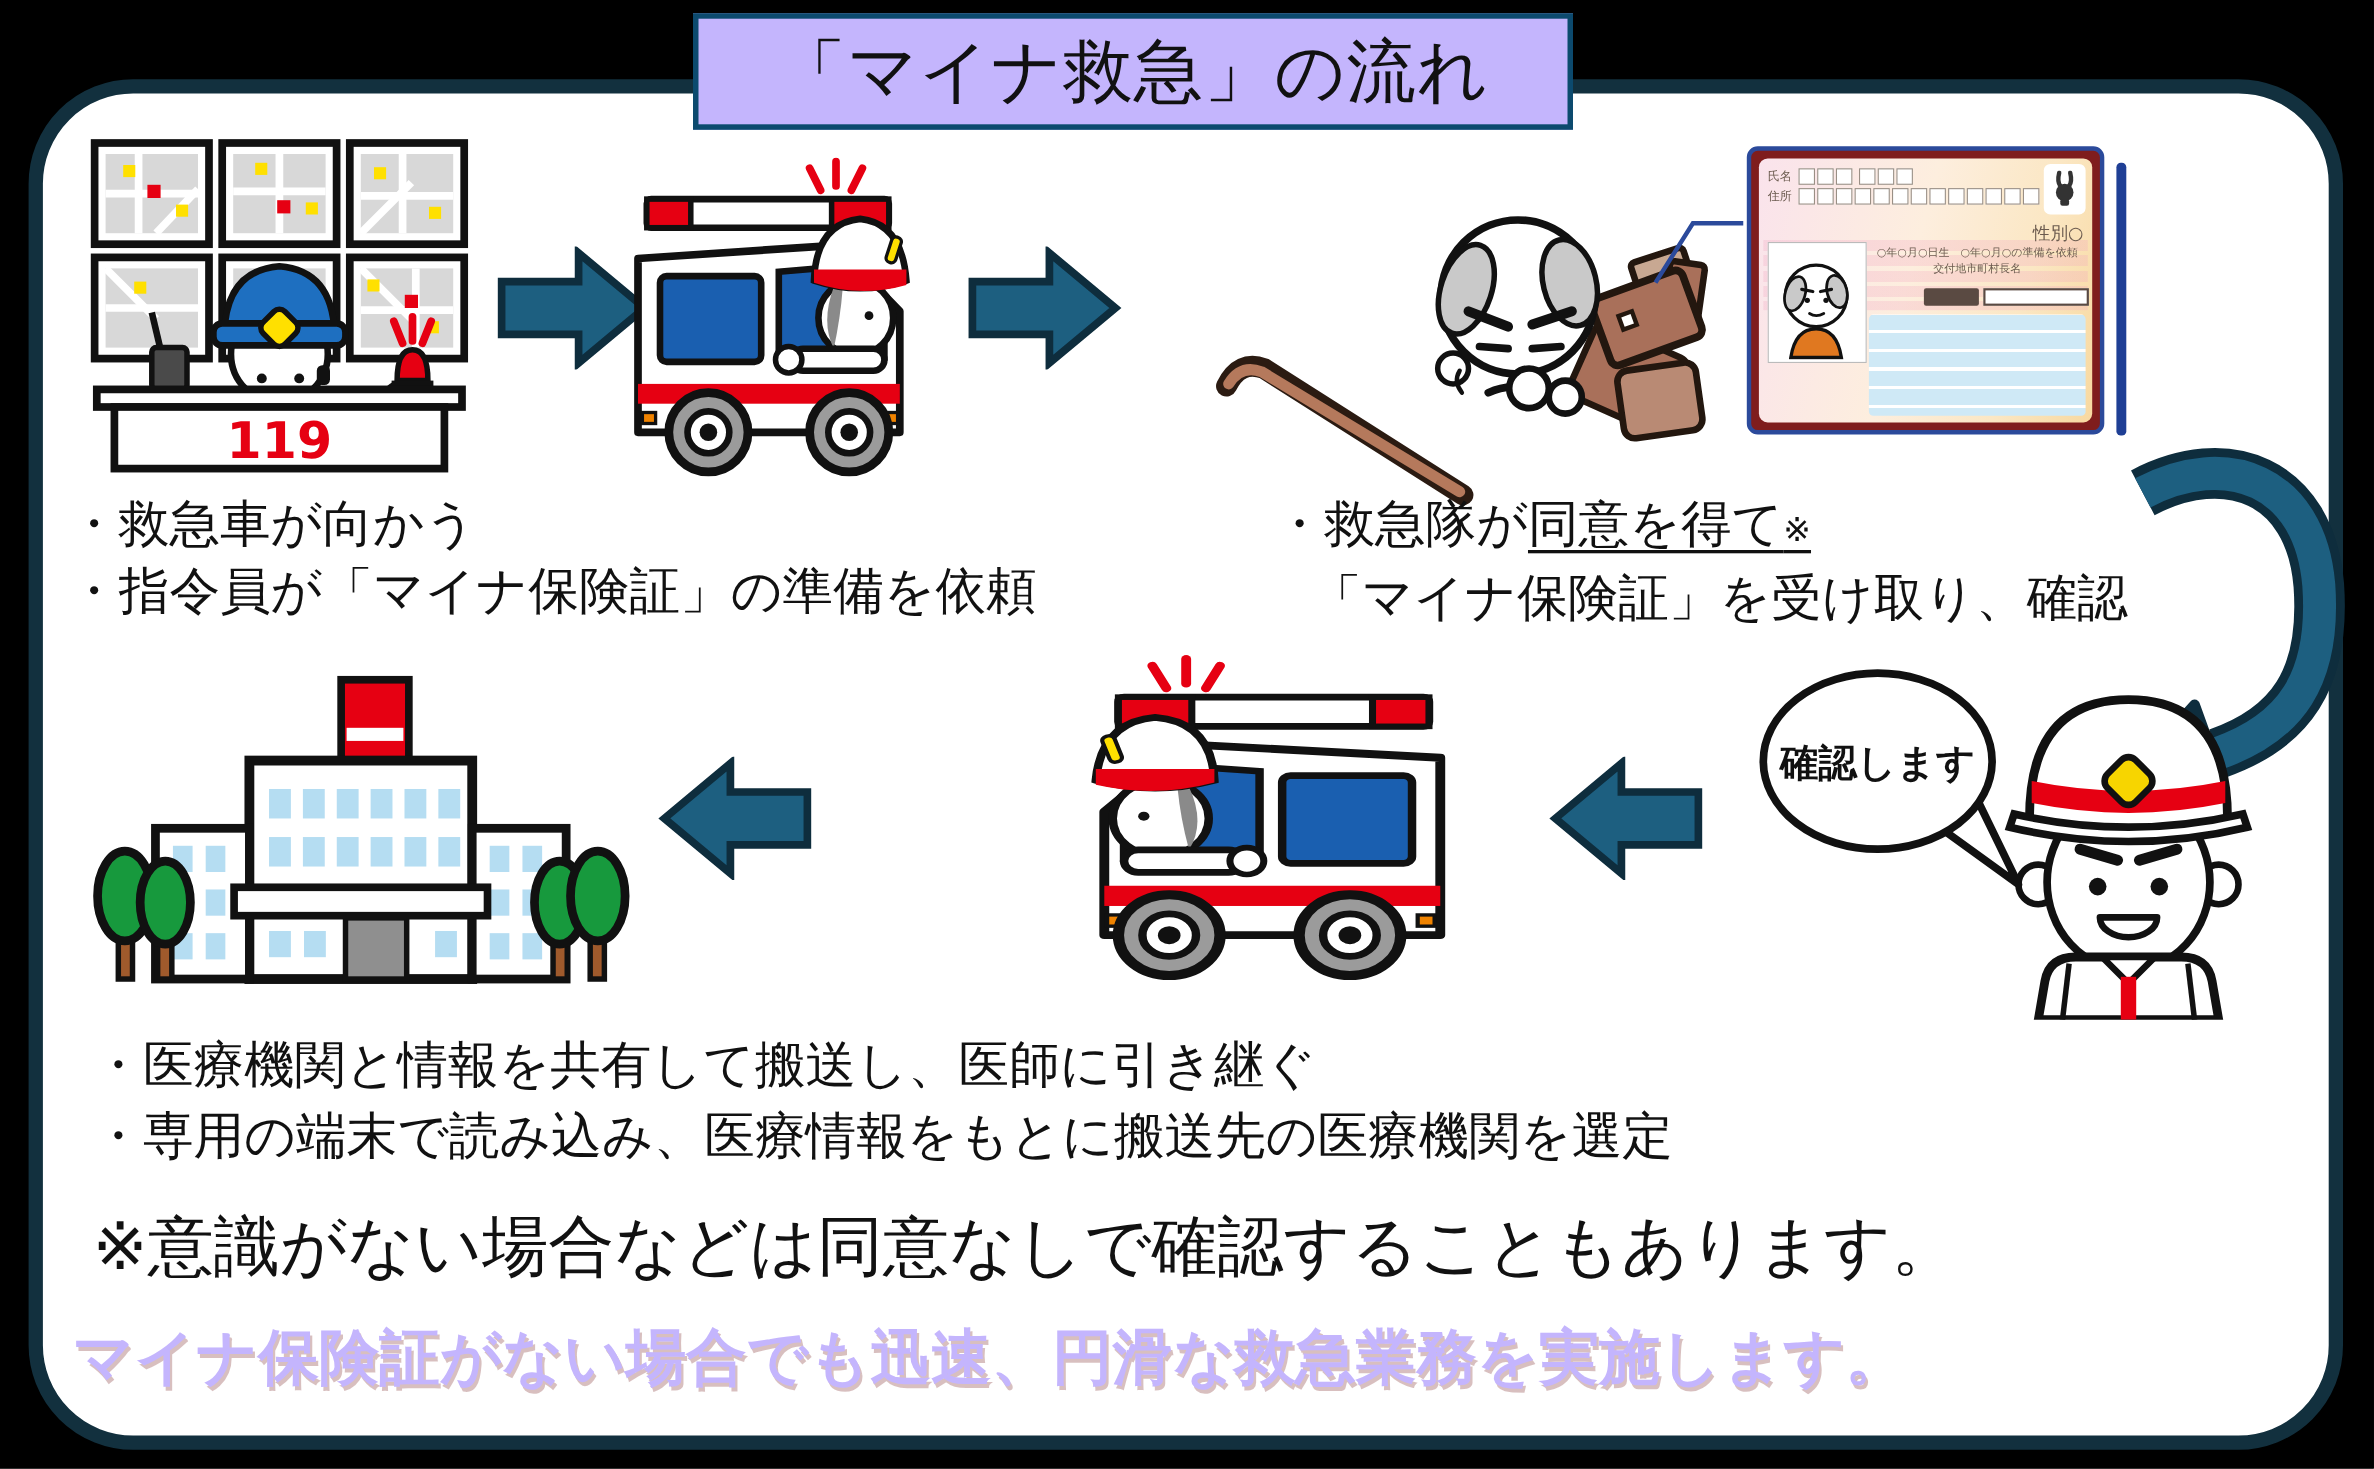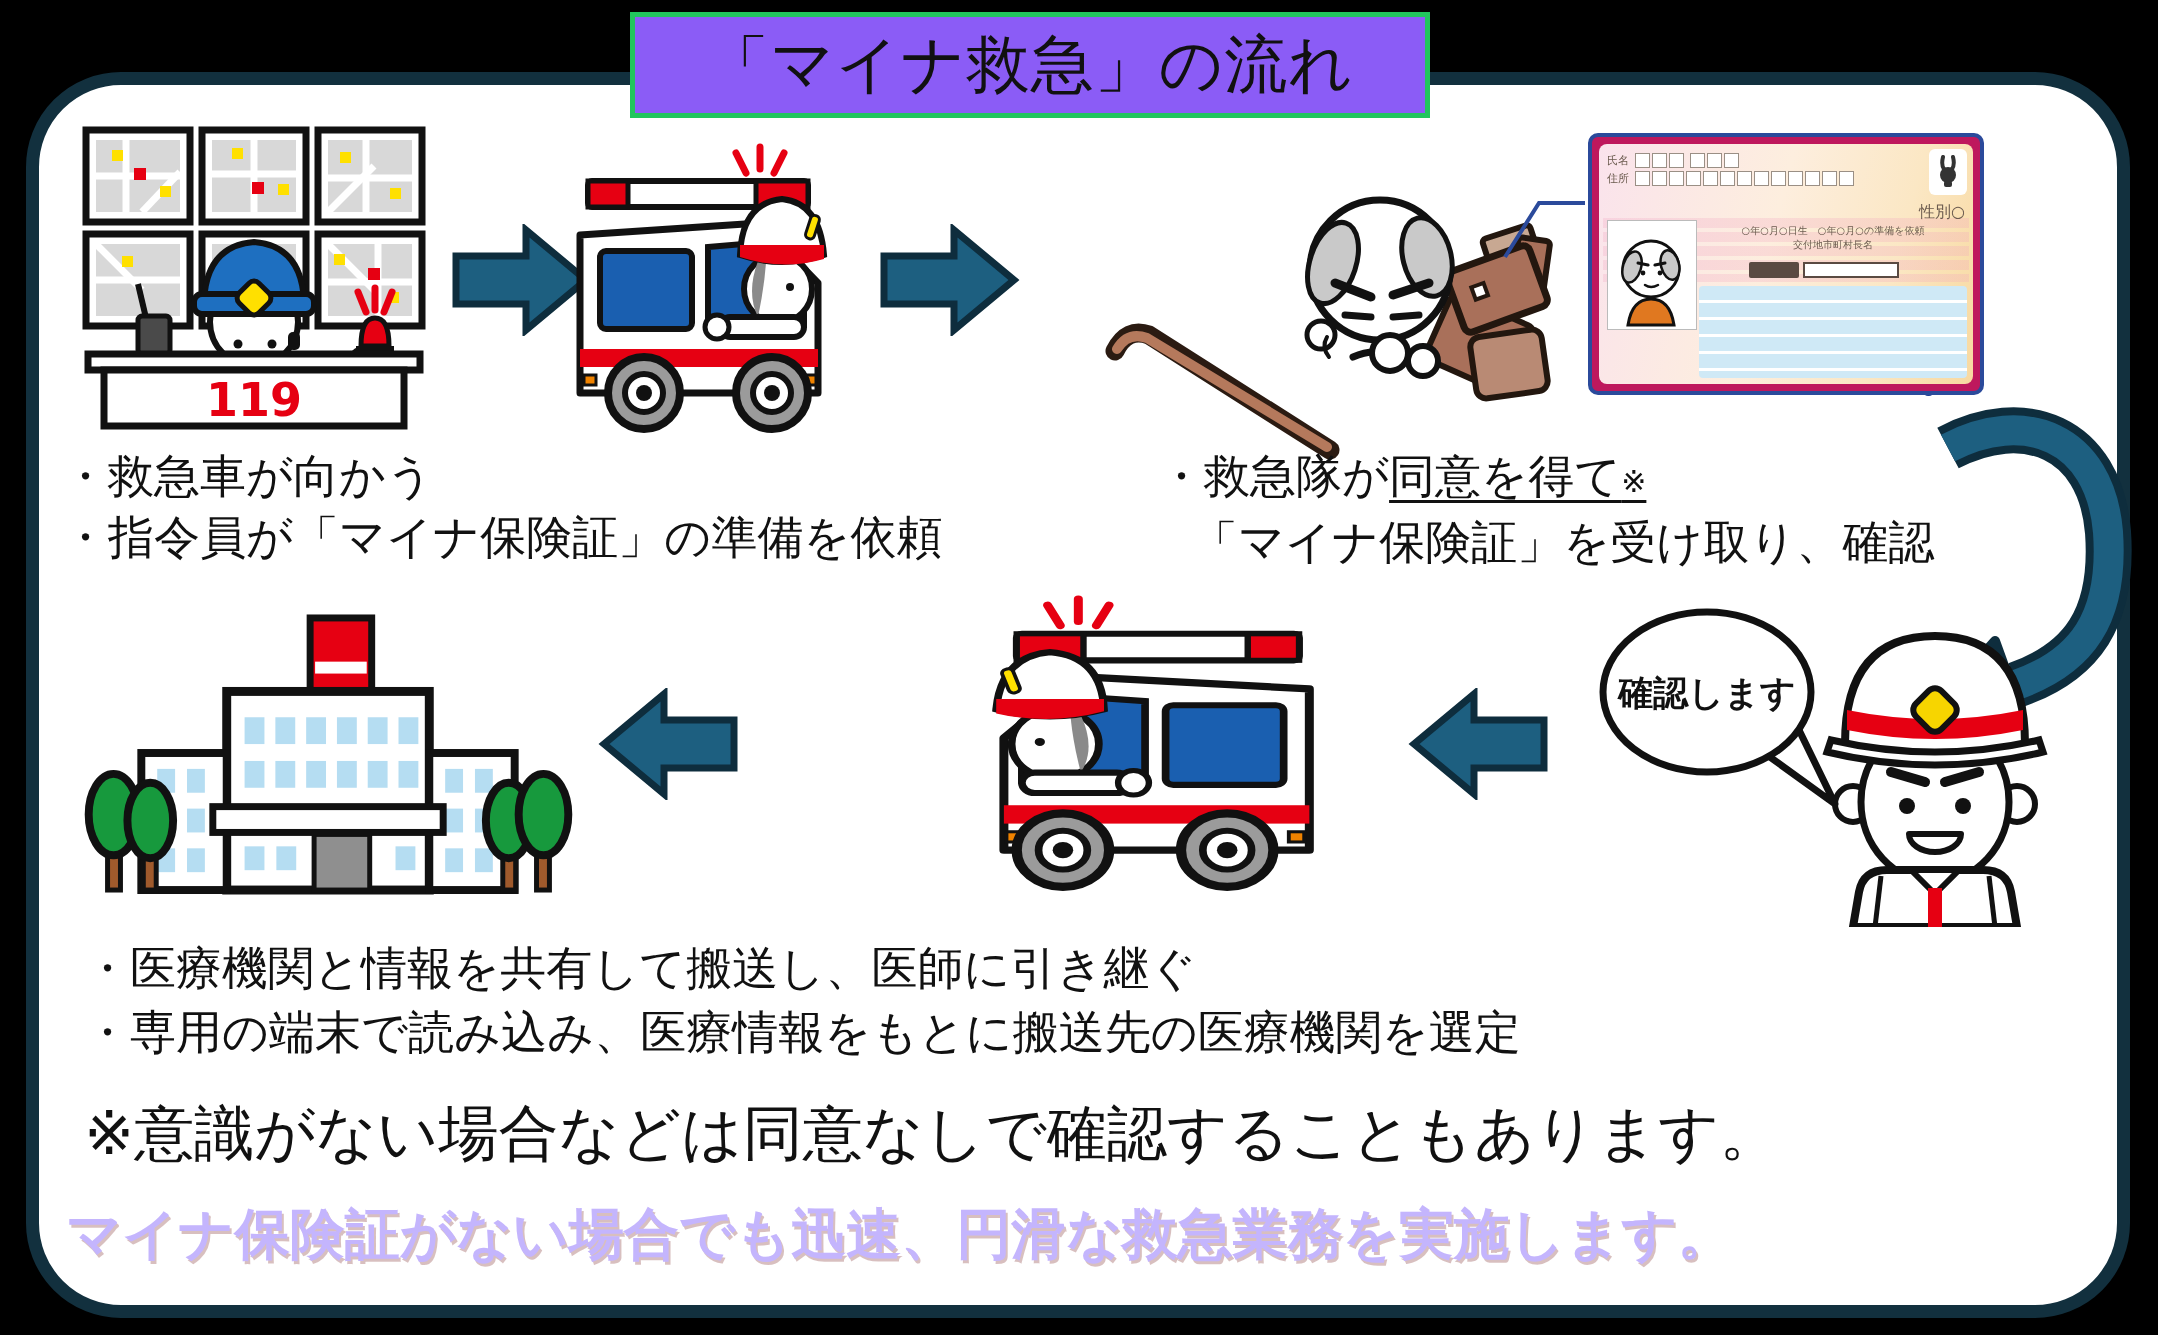--- a/index.html
+++ b/index.html
@@ -1,35 +1,35 @@
 <!DOCTYPE html>
 <html lang="ja"><head>
 <meta charset="utf-8">
 <style>
   html,body{margin:0;padding:0;background:#000;}
   .poster{position:relative;width:2158px;height:1335px;background:#000;overflow:hidden;
           font-family:"DejaVu Sans","Liberation Sans",sans-serif;}
   .frame{position:absolute;left:26px;top:72px;width:2104px;height:1246px;box-sizing:border-box;
          background:#fff;border:13px solid #12303e;border-radius:95px;}
   .title-box{position:absolute;left:630px;top:12px;width:800px;height:106px;box-sizing:border-box;
-             background:#8b5cf6;border:5px solid #22c55e;display:flex;align-items:center;justify-content:center;
+             background:#c4b5fd;border:5px solid #0c4a6e;display:flex;align-items:center;justify-content:center;
              font-size:63px;font-weight:500;color:#111;z-index:6;letter-spacing:1px;}
   .abs{position:absolute;}
   .txt{position:absolute;color:#111;font-weight:500;}
   .step{font-size:46px;line-height:61px;white-space:nowrap;}
   .note{font-size:60px;white-space:nowrap;}
   .red-msg{font-size:55px;font-weight:800;color:#c4b5fd;white-space:nowrap;
            text-shadow:2px 3px 0 rgba(100,0,0,0.25);}
   .u{text-decoration:underline;text-underline-offset:8px;text-decoration-thickness:3px;}
   .refmark{font-size:30px;}
   .indent{padding-left:34px;}
   svg{display:block;}
   
-  .card{position:absolute;left:1588px;top:133px;width:396px;height:262px;box-sizing:border-box;
-        background:#be185d;border:4px solid #2b4a9b;border-radius:10px;padding:7px;z-index:2;}
+  .card{position:absolute;left:1588px;top:133px;width:325px;height:262px;box-sizing:border-box;
+        background:#7f1d1d;border:4px solid #2b4a9b;border-radius:10px;padding:7px;z-index:2;}
   .card-back{position:absolute;left:1924px;top:148px;width:9px;height:248px;background:#1f3f95;border-radius:4px;}
   .card-inner{position:relative;width:100%;height:100%;box-sizing:border-box;border-radius:8px;
         background:linear-gradient(105deg,#fae3ec 0%,#fdeede 45%,#fbe7c4 75%,#f8d9a0 100%);
         padding:6px 8px;font-size:11px;color:#6b5b4f;overflow:hidden;}
   .card-row{display:flex;align-items:center;gap:6px;margin-top:3px;}
   .boxes{display:flex;gap:2px;}
   .bx{width:13px;height:13px;background:#fff;border:1px solid #9a8f85;}
   .bunny{position:absolute;right:6px;top:5px;width:38px;height:46px;background:#fff;border-radius:6px;
          display:flex;align-items:center;justify-content:center;}
   .gender{position:absolute;right:8px;top:58px;font-size:16px;}

